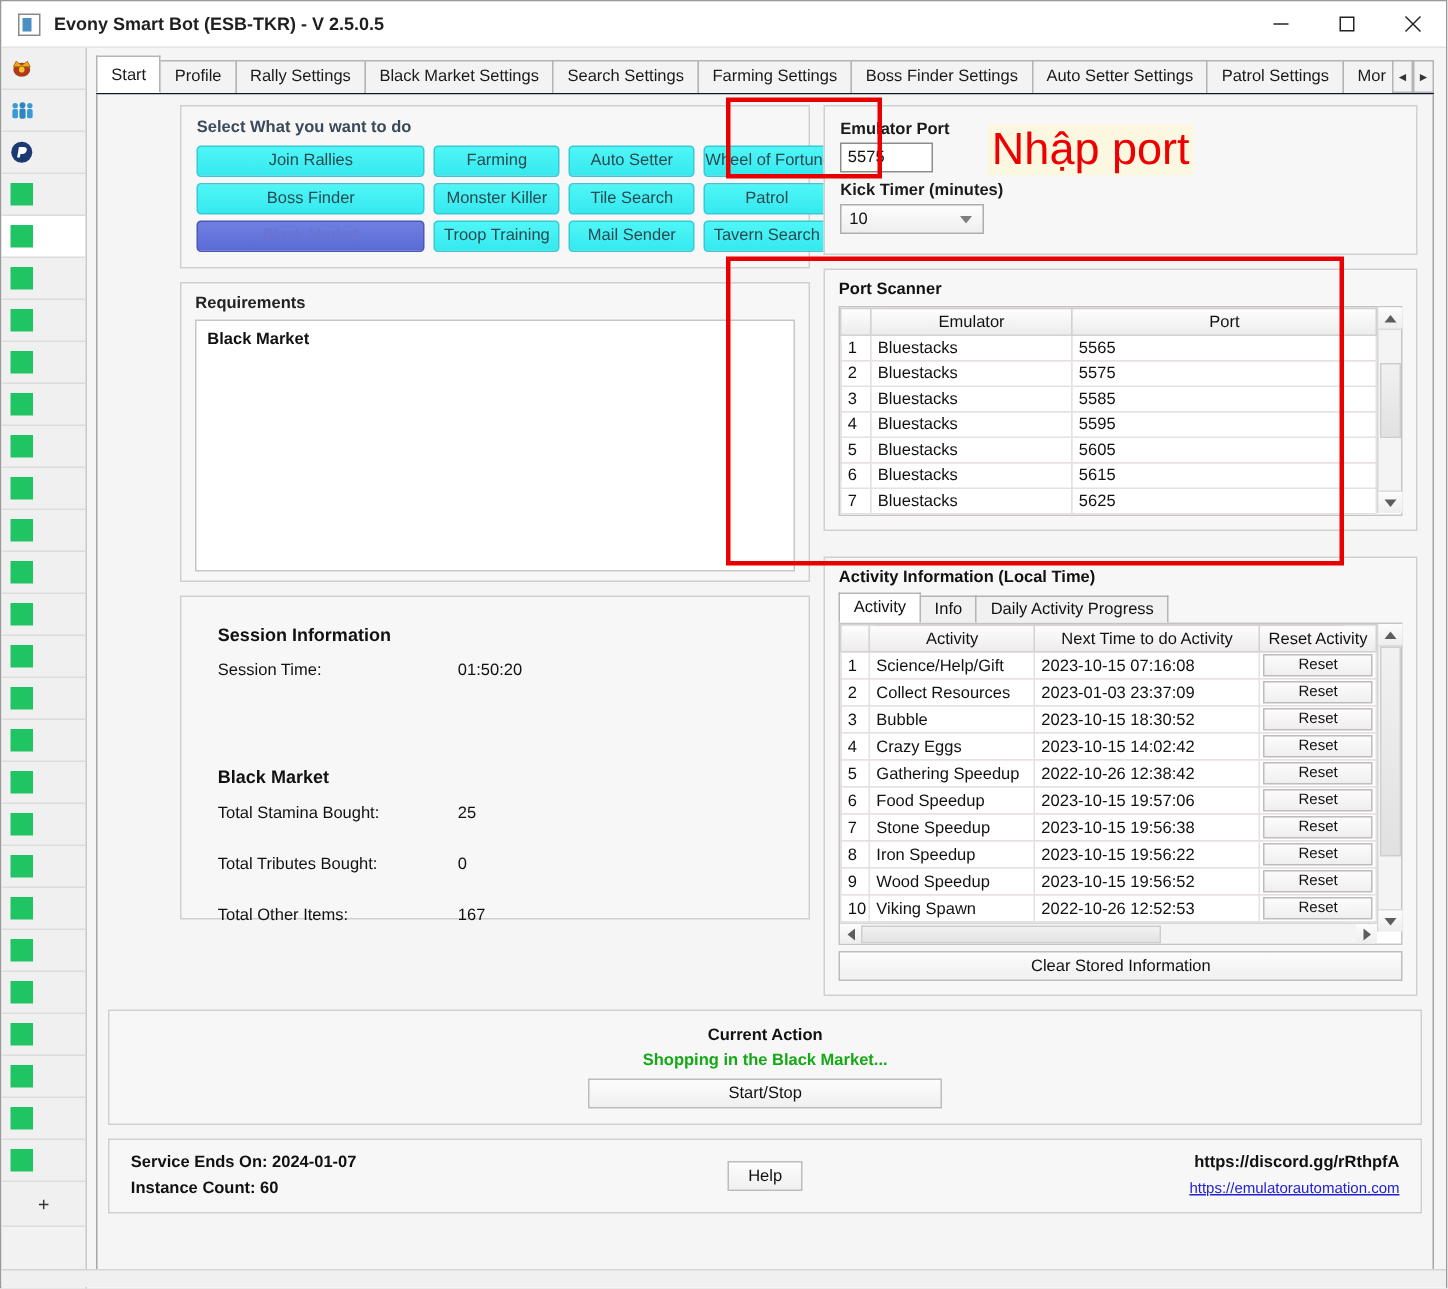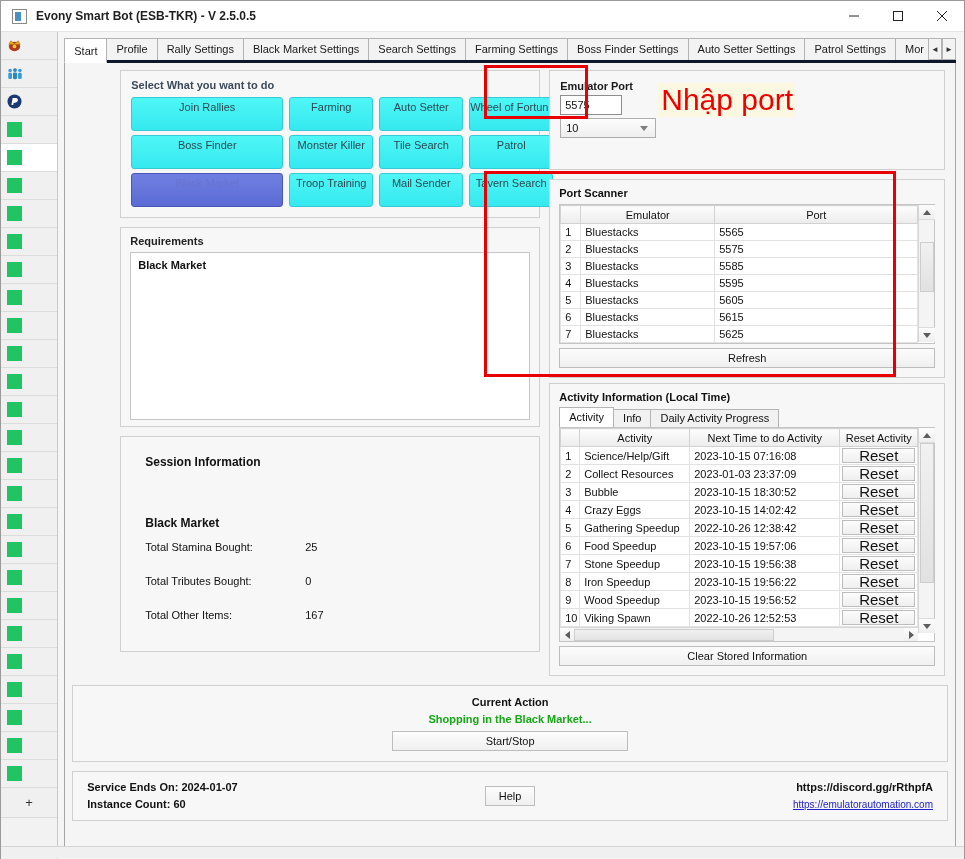--- a/index.html
+++ b/index.html
@@ -79,23 +79,23 @@
   
   .main {
     flex:1;
     padding:6px 8px 0 6px;
     position:relative;
     background:#f5f5f5;
   }
 
   
   .tabstrip {
-    display:flex; align-items:flex-start;
+    display:flex; align-items:flex-end;
     height:25px;
-    border-bottom:6px solid #0f172a;
+    border-bottom:1px solid #0f172a;
     position:relative;
   }
   .tab {
     height:22px; line-height:21px;
     padding:0 9px;
     background:#f3f3f3;
     border:1px solid #b4b4b4;
     border-bottom:none;
     margin-right:-1px;
     font-size:11px;
@@ -136,21 +136,21 @@
     border:1px solid #d0d0d0;
     background:#f7f7f7;
     position:relative;
   }
 
   
   .selbox { padding:8px 10px 10px 10px; }
   .selbox-title { font-weight:bold; font-size:11px; color:#3b4a5a; margin-bottom:6px; }
   .btn-grid { display:grid; grid-template-columns:152px 84px 84px 84px; gap:4px 6px; }
   .act-btn {
-    height:34px; line-height:19px;
+    height:21px; line-height:19px;
     background:#3ef0f0;
     background:linear-gradient(#4ff6f6,#35e9ef);
     border:1px solid #38c9d6;
     border-radius:3px;
     text-align:center;
     font-size:11px;
     color:#2a4a52;
     overflow:hidden;
     white-space:nowrap;
   }
@@ -278,39 +278,39 @@
     border:1px solid #bdbdbd;
     background:linear-gradient(#fcfcfc,#f0f0f0);
     text-align:center;
     font-size:11px;
     color:#111;
     width:100%;
     margin-top:4px;
   }
 
   
-  .ai-group { margin-top:5px; padding:7px 9px 9px 9px; }
+  .ai-group { margin-top:17px; padding:7px 9px 9px 9px; }
   .ai-title { font-weight:bold; font-size:11px; color:#111; margin-bottom:4px; }
   .inner-tabs { display:flex; align-items:flex-end; height:20px; }
   .itab {
     height:18px; line-height:17px;
     padding:0 9px;
     border:1px solid #b4b4b4;
     border-bottom:none;
     background:#f1f1f1;
     font-size:11px; color:#111;
     margin-right:-1px;
   }
   .itab.active { background:#fff; height:20px; line-height:19px; position:relative; z-index:2; }
   .reset-cell { padding:1px 2px !important; }
   .reset-btn {
     display:block; width:100%; height:15px; line-height:13px;
     border:1px solid #bdbdbd;
     background:linear-gradient(#fcfcfc,#efefef);
-    font-size:15px; text-align:center; color:#111;
+    font-size:10px; text-align:center; color:#111;
   }
   .hscroll {
     height:14px; background:#f4f4f4;
     border-top:1px solid #d6d6d6;
     display:flex; align-items:center;
   }
   .hs-btn { width:14px; height:13px; display:flex; align-items:center; justify-content:center; background:linear-gradient(#fcfcfc,#eeeeee); }
   .hs-track { flex:1; }
   .hs-thumb { height:12px; background:linear-gradient(#f1f1f1,#e3e3e3); border:1px solid #cdcdcd; }
 
@@ -610,20 +610,24 @@
 
             <div class="group req-wrap">
               <div class="req-title">Requirements</div>
               <div class="req-inner">
                 <div class="req-h">Black Market</div>
               </div>
             </div>
 
             <div class="group sess-wrap">
               <div class="sess-h">Session Information</div>
+              <div class="sess-row">
+                <span class="k">Session Time:</span>
+                <span class="v">01:50:20</span>
+              </div>
               <div class="sess-gap"></div>
               <div class="sess-h">Black Market</div>
               <div class="sess-row">
                 <span class="k">Total Stamina Bought:</span>
                 <span class="v">25</span>
               </div>
               <div class="sess-row">
                 <span class="k">Total Tributes Bought:</span>
                 <span class="v">0</span>
               </div>
@@ -632,20 +636,21 @@
                 <span class="v">167</span>
               </div>
             </div>
           </div>
 
           <div class="col-right">
 
             <div class="group emu-group">
               <div class="lbl-bold">Emulator Port</div>
               <input class="txtin" value="5575" style="">
+              <div class="lbl-bold kick-lbl">Kick Timer (minutes)</div>
               <div class="combo">
                 <span>10</span>
                 <span class="arr"></span>
               </div>
               <div class="nhap-port" style="left:108px; top:12px;">Nhập port</div>
             </div>
 
             <div class="group ps-group">
               <div class="ps-title">Port Scanner</div>
               <div class="grid-wrap">
@@ -705,21 +710,20 @@
                 <div class="vscroll" style="height:137px;">
                   <div class="vs-btn">
                       <span class="arrow-up"></span>
                     </div>
                   <div class="vs-thumb" style="height:50px; margin-top:22px;"></div>
                   <div class="vs-btn bot">
                       <span class="arrow-dn"></span>
                     </div>
                 </div>
               </div>
-              <div class="flatbtn">Refresh</div>
             </div>
 
             <div class="group ai-group">
               <div class="ai-title">Activity Information (Local Time)</div>
               <div class="inner-tabs">
                 <div class="itab active">Activity</div>
                 <div class="itab">Info</div>
                 <div class="itab">Daily Activity Progress</div>
               </div>
               <div class="grid-wrap">

